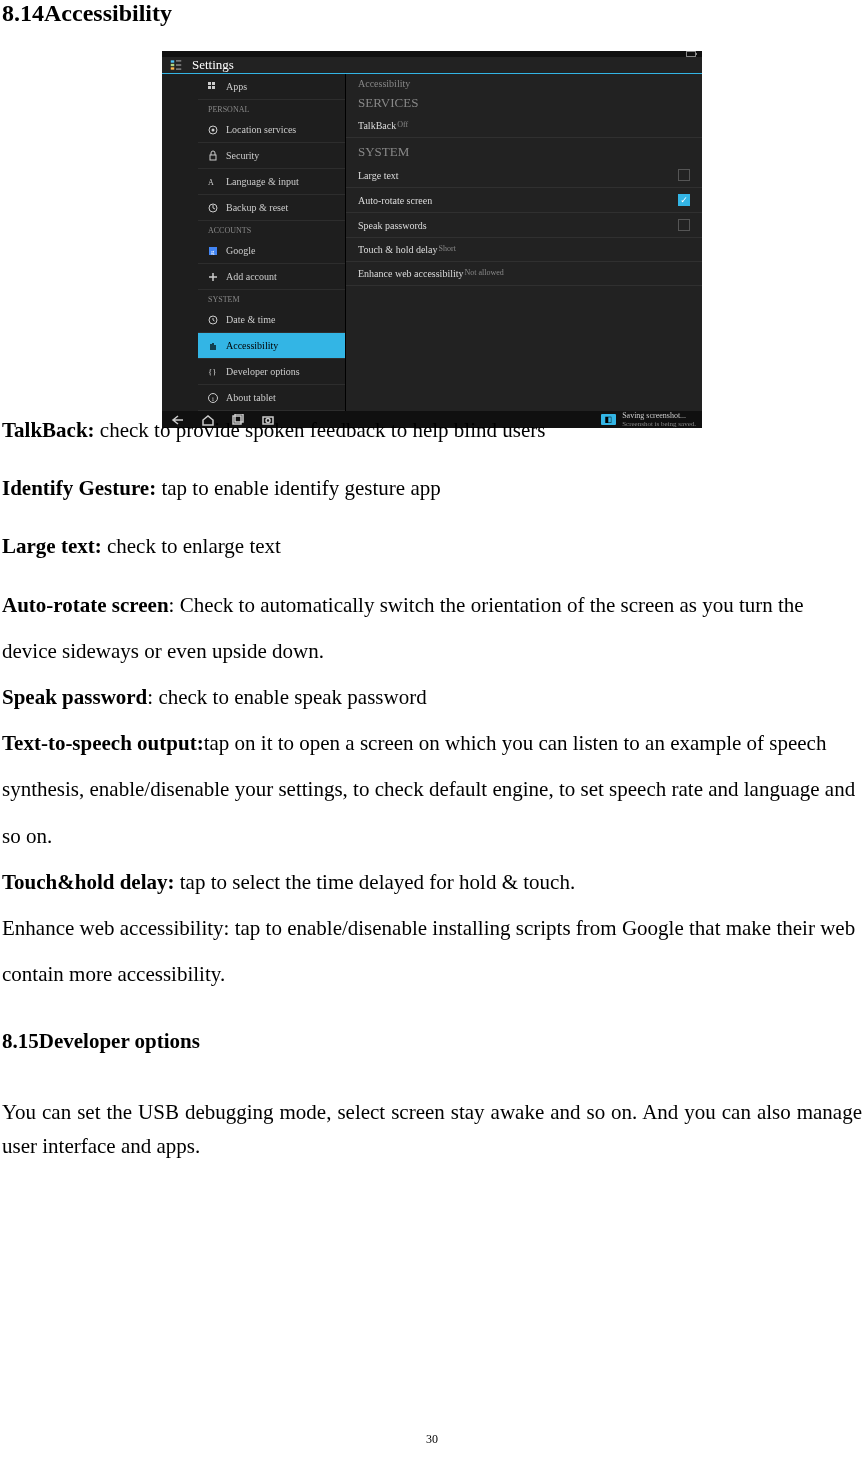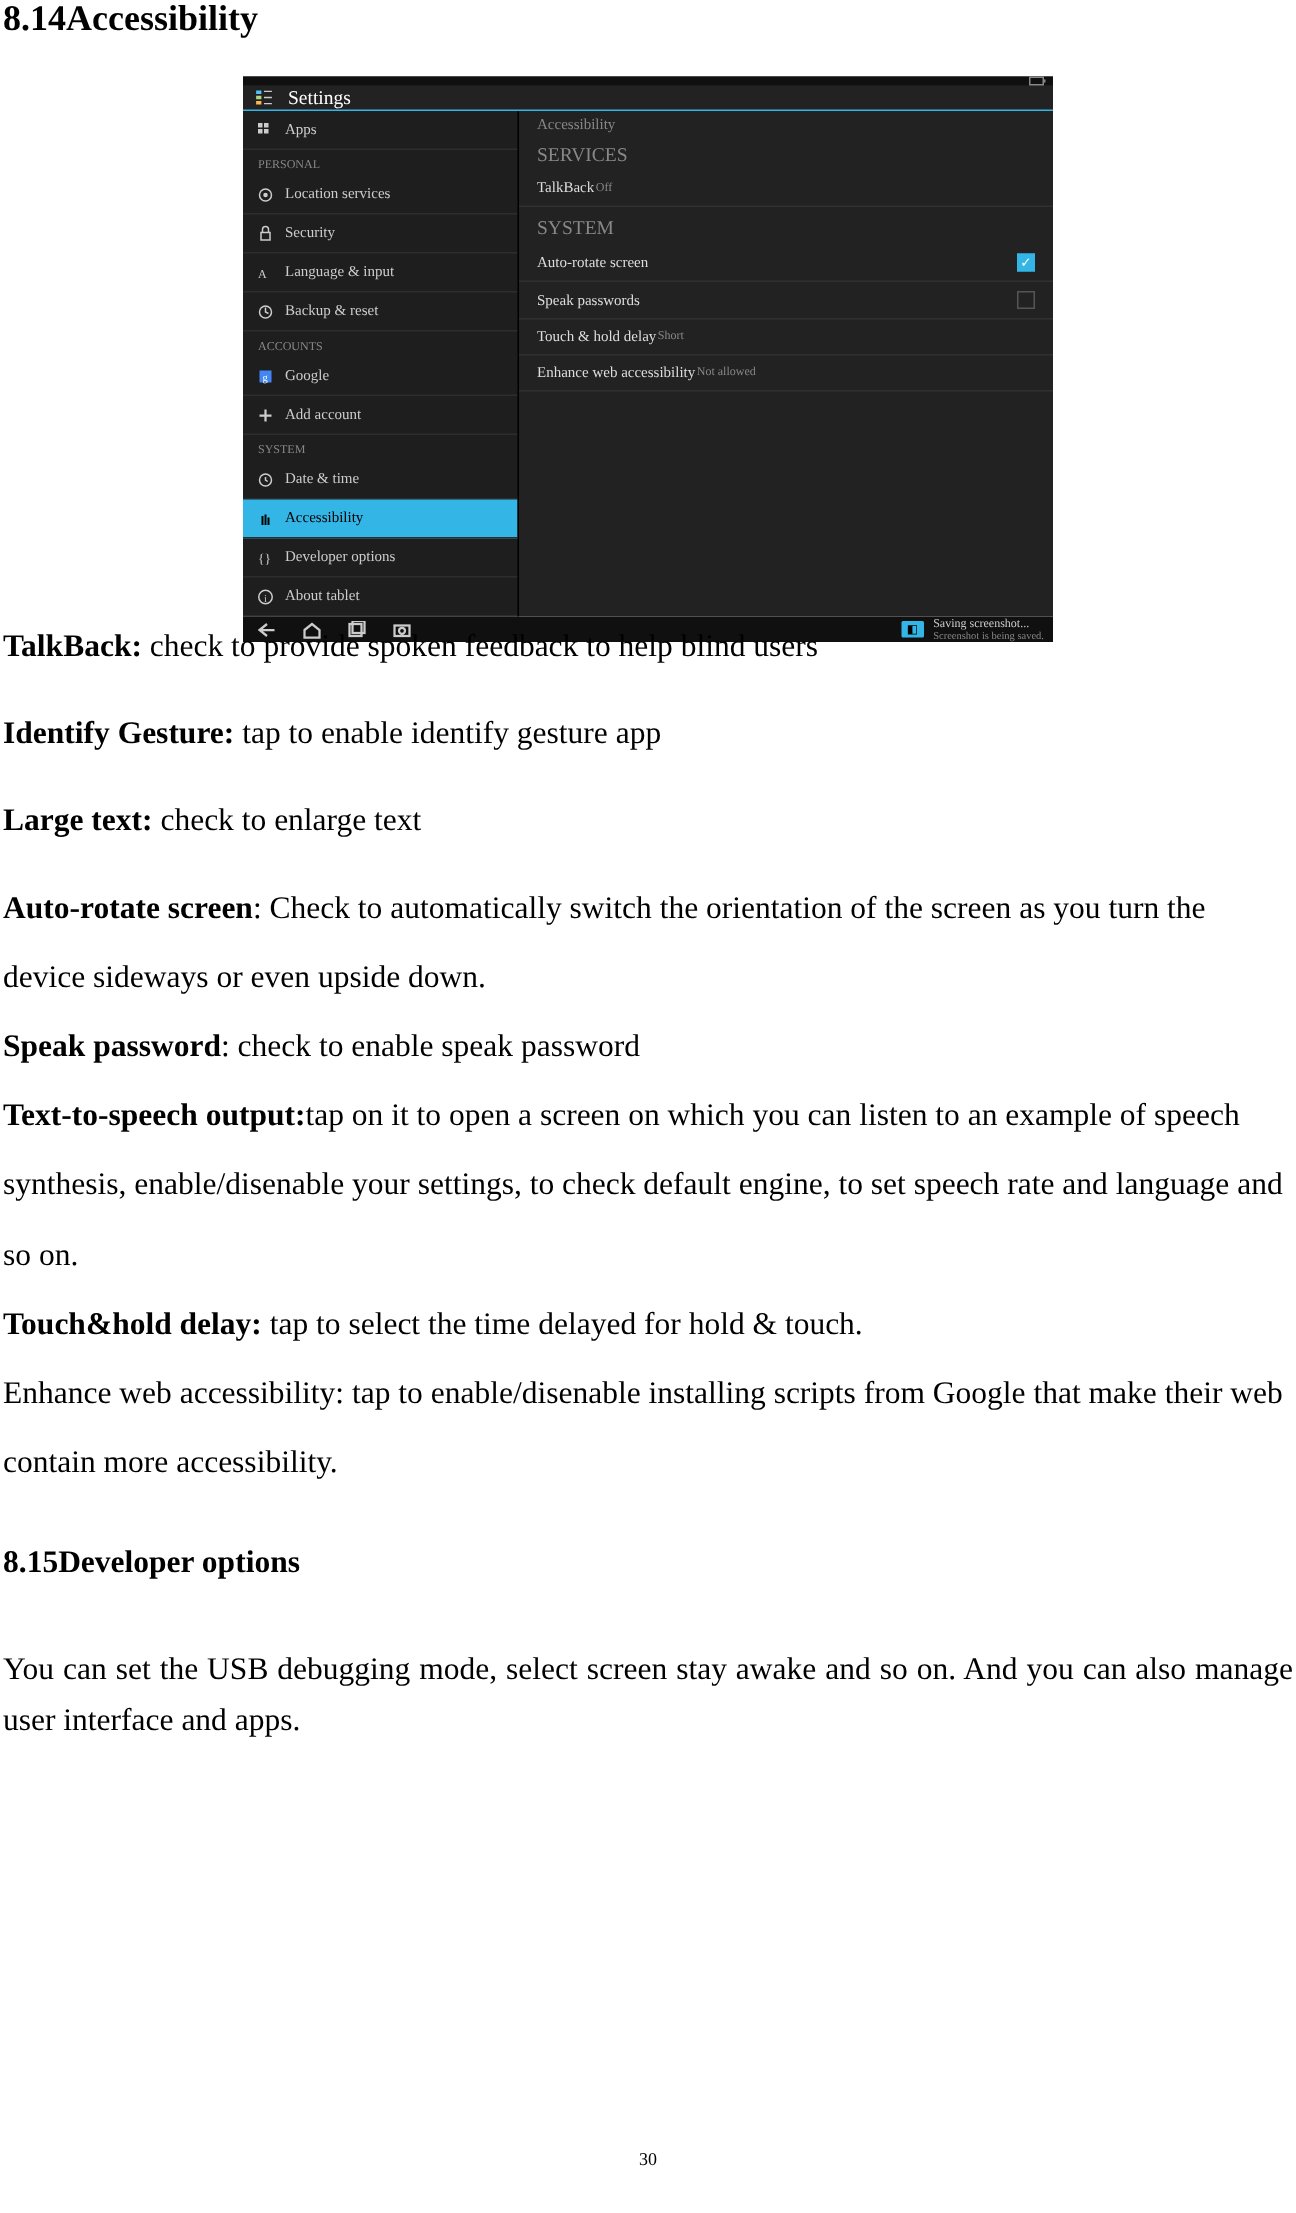--- a/index.html
+++ b/index.html
@@ -66,20 +66,21 @@
       width: 16px; height: 16px; display:flex; align-items:center; justify-content:center;
     }
     .settings-icon svg { width:14px; height:14px; }
     .title-text { font-size: 13px; color: #fff; font-weight: 400; }
     .two-col { flex: 1; display: flex; }
     .left-pane {
       width: 184px;
       background: #1e1e1e;
       border-right: 1px solid #000;
       overflow: hidden;
+      padding-left: 36px;
     }
     .cat-label {
       font-size: 8px;
       color: #888;
       padding: 5px 10px 3px 10px;
       text-transform: uppercase;
     }
     .mitem {
       display: flex;
       align-items: center;
@@ -277,20 +278,24 @@
       <div class="right-pane">
         <div class="breadcrumb-title">Accessibility</div>
         <div class="r-cat">SERVICES</div>
         <div class="ritem">
           <div class="rlabel-col">
             <span>TalkBack</span>
             <span class="rsub">Off</span>
           </div>
         </div>
         <div class="r-cat">SYSTEM</div>
+        <div class="ritem">
+          <span>Large text</span>
+          <span class="checkbox"></span>
+        </div>
         <div class="ritem">
           <span>Auto-rotate screen</span>
           <span class="checkbox checked"></span>
         </div>
         <div class="ritem">
           <span>Speak passwords</span>
           <span class="checkbox"></span>
         </div>
         <div class="ritem">
           <div class="rlabel-col">

